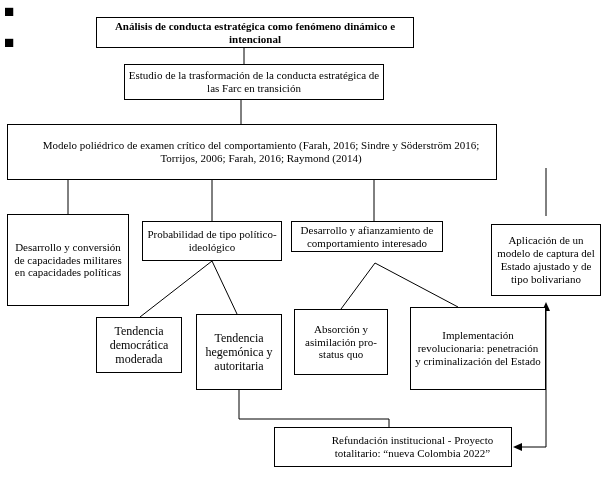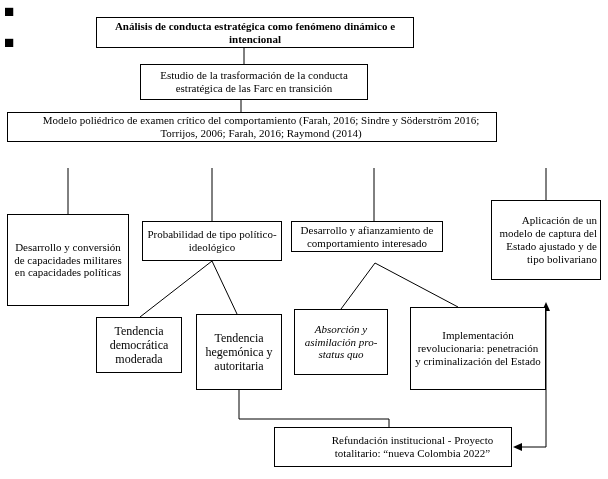--- a/index.html
+++ b/index.html
@@ -33,29 +33,29 @@
     text-align: center;
     font-size: 11px;
     line-height: 1.18;
     padding: 1px 3px;
     z-index: 1;
   }
   .bold { font-weight: bold; }
   .fs12 { font-size: 12px; }
 
   .n-analisis       { left: 96px;  top: 17px;  width: 318px; height: 31px; overflow: hidden; }
-  .n-estudio        { left: 124px; top: 64px;  width: 228px; height: 36px; margin-left: 16px; }
-  .n-modelo         { left: 7px;   top: 112px; width: 490px; height: 30px; padding-left: 21px; }
+  .n-estudio        { left: 124px; top: 64px;  width: 260px; height: 36px; }
+  .n-modelo         { left: 7px;   top: 124px; width: 490px; height: 56px; padding-left: 21px; }
   .n-desarrollo     { left: 7px;   top: 214px; width: 122px; height: 92px; }
   .n-probabilidad   { left: 142px; top: 221px; width: 140px; height: 40px; }
   .n-afianzamiento  { left: 291px; top: 221px; width: 152px; height: 31px; }
-  .n-captura        { left: 491px; top: 200px; width: 110px; height: 80px; text-align: right; }
+  .n-captura        { left: 491px; top: 224px; width: 110px; height: 72px; }
   .n-tend-dem       { left: 96px;  top: 317px; width: 86px;  height: 56px; }
   .n-tend-heg       { left: 196px; top: 314px; width: 86px;  height: 76px; }
-  .n-absorcion      { left: 294px; top: 309px; width: 94px;  height: 66px; font-style: italic; }
+  .n-absorcion      { left: 294px; top: 309px; width: 94px;  height: 66px; }
   .n-implementacion { left: 398px; top: 307px; width: 136px; height: 83px; margin-left: 12px; }
   .n-refundacion    { left: 274px; top: 427px; width: 238px; height: 40px; padding-left: 42px; }
 
   .bullet {
     position: absolute;
     width: 16px;
     height: 16px;
     font-size: 17px;
     line-height: 14px;
     color: #000000;

